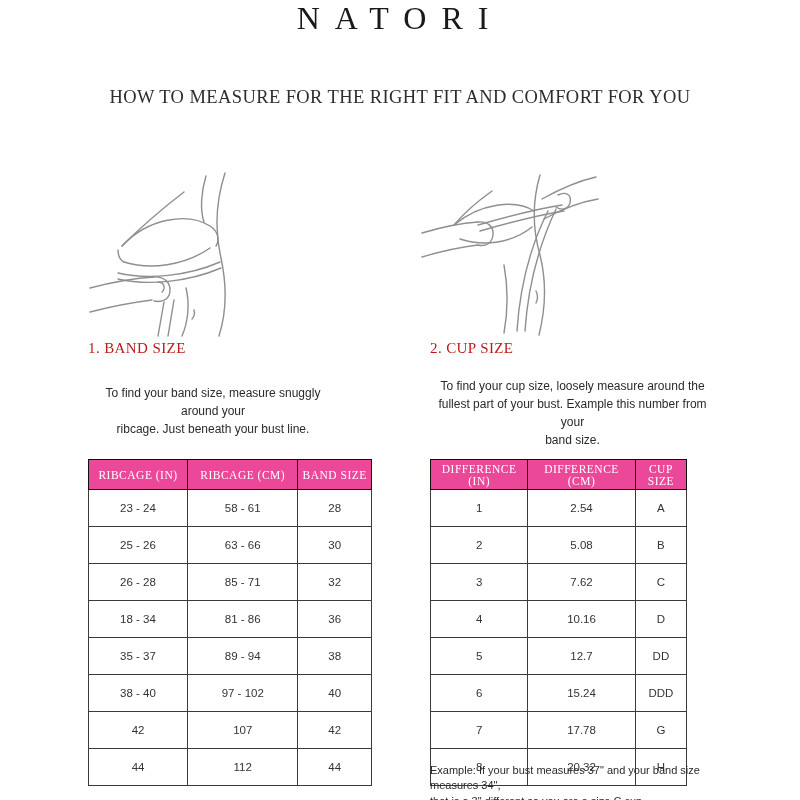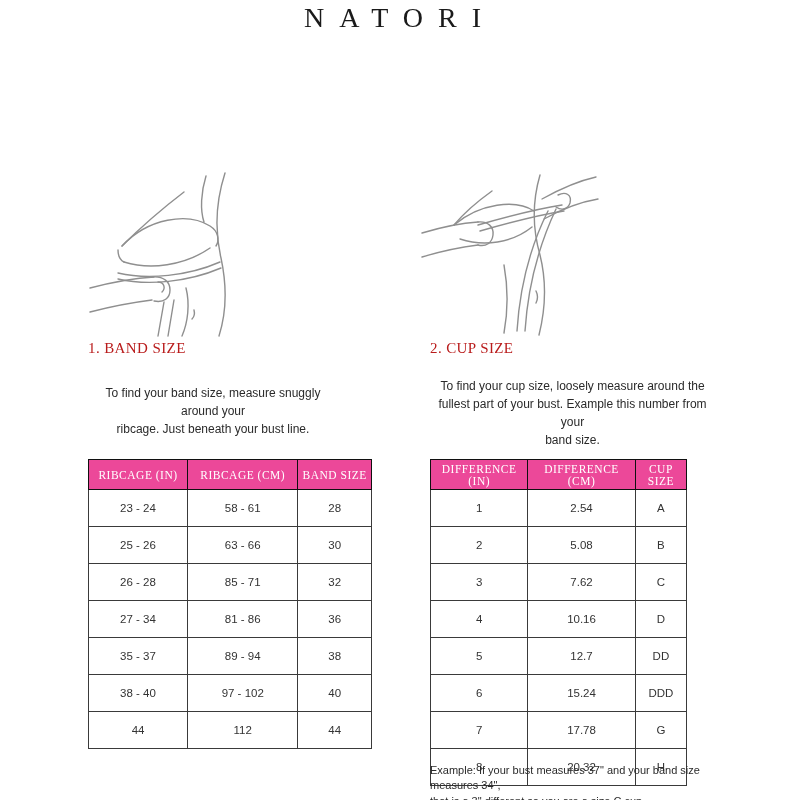--- a/index.html
+++ b/index.html
@@ -11,21 +11,21 @@
     font-family: "Liberation Sans", sans-serif;
     color: #333333;
     overflow: hidden;
   }
 
   .logo {
     position: absolute;
     top: 2px; left: 0; width: 100%;
     text-align: center;
     font-family: "Liberation Serif", serif;
-    font-size: 28px;
+    font-size: 32px;
     letter-spacing: 15px;
     box-sizing: border-box;
     color: #1a1a1a;
     line-height: 32px;
   }
 
   .main-title {
     position: absolute;
     top: 87px; left: 0; width: 100%;
     text-align: center;
@@ -113,20 +113,21 @@
 
   svg.sketch { display: block; }
 </style>
 </head>
 <body>
 
 <div class="page">
 
   <div class="logo">NATORI</div>
 
+  <div class="main-title">HOW TO MEASURE FOR THE RIGHT FIT AND COMFORT FOR YOU</div>
 
 
   <div class="illus illus-band">
     <svg class="sketch" width="168" height="168" viewBox="0 0 168 168">
       <g fill="none" stroke="#8f8f8f" stroke-width="1.4" stroke-linecap="round" stroke-linejoin="round">
         <path d="M137 3 C129 28 126 58 133 88 C139 116 138 144 131 166"></path>
         <path d="M118 6 C113 22 112 40 116 52"></path>
         <path d="M96 22 C75 38 52 58 34 76"></path>
         <path d="M34 76 C60 48 100 42 122 56 C130 61 132 70 128 76"></path>
         <path d="M30 80 C30 86 32 90 36 92"></path>
@@ -200,33 +201,38 @@
           <td>25 - 26</td>
           <td>63 - 66</td>
           <td>30</td>
         </tr>
         <tr>
           <td>26 - 28</td>
           <td>85 - 71</td>
           <td>32</td>
         </tr>
         <tr>
-          <td>27 - 34</td>
+          <td>18 - 34</td>
           <td>81 - 86</td>
           <td>36</td>
         </tr>
         <tr>
           <td>35 - 37</td>
           <td>89 - 94</td>
           <td>38</td>
         </tr>
         <tr>
           <td>38 - 40</td>
           <td>97 - 102</td>
           <td>40</td>
+        </tr>
+        <tr>
+          <td>42</td>
+          <td>107</td>
+          <td>42</td>
         </tr>
         <tr>
           <td>44</td>
           <td>112</td>
           <td>44</td>
         </tr>
       </tbody>
   </table>
 
   <table class="size-table cup-table">

